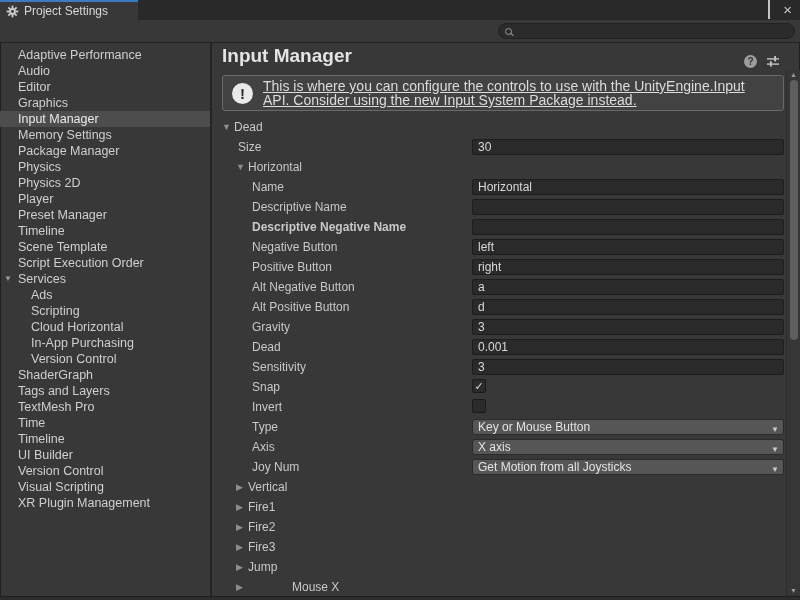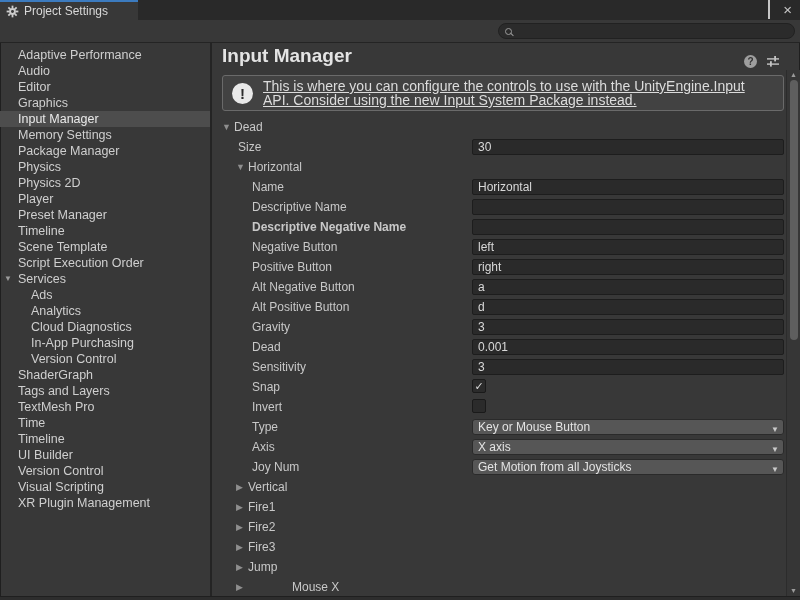--- a/index.html
+++ b/index.html
@@ -133,22 +133,22 @@
         <div class="side-item l0"><span>Package Manager</span></div>
         <div class="side-item l0"><span>Physics</span></div>
         <div class="side-item l0"><span>Physics 2D</span></div>
         <div class="side-item l0"><span>Player</span></div>
         <div class="side-item l0"><span>Preset Manager</span></div>
         <div class="side-item l0"><span>Timeline</span></div>
         <div class="side-item l0"><span>Scene Template</span></div>
         <div class="side-item l0"><span>Script Execution Order</span></div>
         <div class="side-item l0"><span class="side-tri">▼</span><span>Services</span></div>
         <div class="side-item l1"><span>Ads</span></div>
-        <div class="side-item l1"><span>Analytics</span></div>
-        <div class="side-item l1"><span>Cloud Diagnostics</span></div>
+        <div class="side-item l1"><span>Scripting</span></div>
+        <div class="side-item l1"><span>Cloud Horizontal</span></div>
         <div class="side-item l1"><span>In-App Purchasing</span></div>
         <div class="side-item l1"><span>Version Control</span></div>
         <div class="side-item l0"><span>ShaderGraph</span></div>
         <div class="side-item l0"><span>Tags and Layers</span></div>
         <div class="side-item l0"><span>TextMesh Pro</span></div>
         <div class="side-item l0"><span>Time</span></div>
         <div class="side-item l0"><span>Timeline</span></div>
         <div class="side-item l0"><span>UI Builder</span></div>
         <div class="side-item l0"><span>Version Control</span></div>
         <div class="side-item l0"><span>Visual Scripting</span></div>

